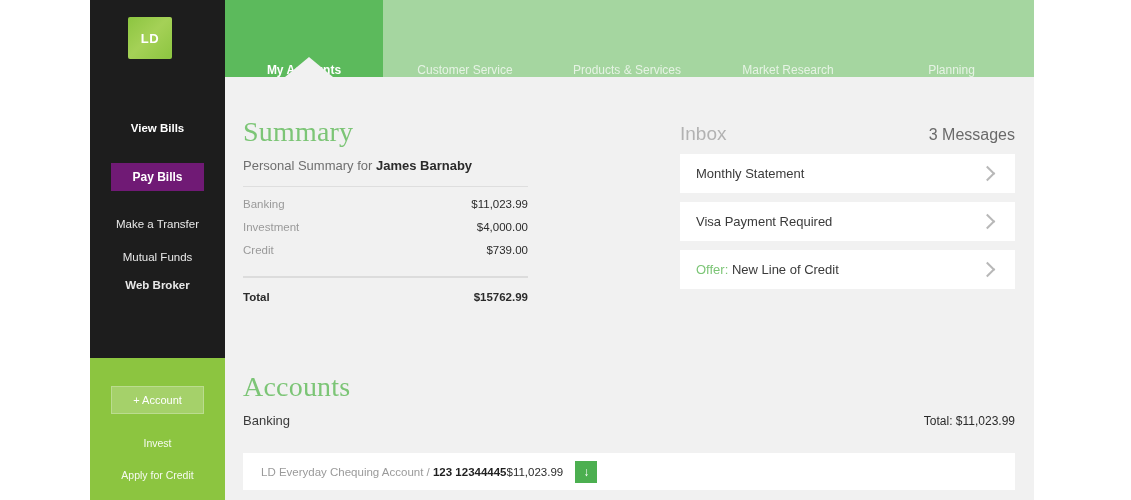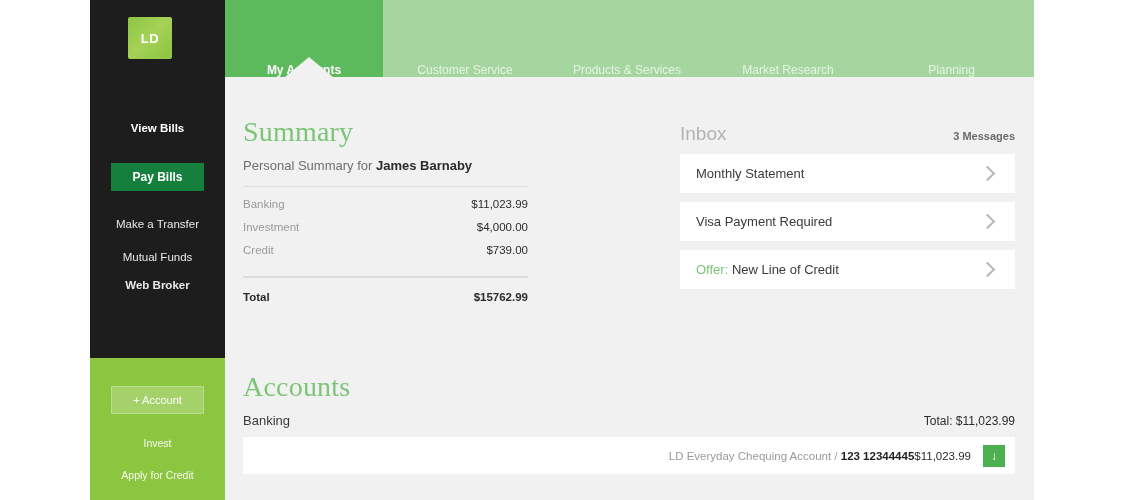--- a/index.html
+++ b/index.html
@@ -34,21 +34,21 @@
     position: absolute; left: 0; width: 135px;
     text-align: center;
     color: #ffffff; font-size: 11.5px;
     font-weight: bold;
   }
   .side-link.dim { color: #e8e8e8; font-weight: normal; }
   #s-viewbills { top: 122px; }
   #s-paybills {
     position: absolute; left: 21px; top: 163px;
     width: 93px; height: 28px;
-    background: #15803d;
+    background: #701a75;
     display: flex; align-items: center; justify-content: center;
     color: #ffffff; font-size: 12px; font-weight: bold;
   }
   #s-transfer { top: 218px; }
   #s-mutual   { top: 251px; }
   #s-broker   { top: 279px; font-weight: bold; }
 
   #sidebar-green {
     position: absolute; left: 0; top: 358px;
     width: 135px; height: 142px;
@@ -125,21 +125,21 @@
   .srow .lbl { color: #9a9a9a; }
   .srow .val { color: #2b2b2b; }
   .srule2 { height: 2px; background: #dcdcdc; margin-top: 20px; }
   #srow-total { margin-top: 13px; font-size: 11.5px; font-weight: bold; }
   #srow-total .lbl { color: #2b2b2b; }
 
   
   #inbox { position: absolute; left: 415px; top: 46px; width: 375px; padding-left: 40px; }
   #inbox-head { display: flex; justify-content: space-between; align-items: baseline; }
   #inbox-title { color: #b2b2b2; font-size: 19px; }
-  #inbox-count { color: #6a6a6a; font-size: 11px; font-weight: bold; }
+  #inbox-count { color: #6a6a6a; font-size: 16px; font-weight: normal; }
   .msg {
     margin-top: 9px; height: 39px; background: #ffffff;
     display: flex; align-items: center; padding: 0 16px;
     justify-content: space-between;
   }
   .msg-text { font-size: 13px; color: #3a3a3a; }
   .msg-text .offer { color: #7cc576; }
   .chev {
     width: 11px; height: 11px;
     border-right: 2px solid #b8b8b8;
@@ -150,22 +150,22 @@
 
   
   #accounts { position: absolute; left: 18px; top: 296px; width: 772px; }
   #acct-subrow {
     display: flex; justify-content: space-between; align-items: baseline;
     margin-top: 12px;
   }
   #acct-group { font-size: 13px; color: #3a3a3a; }
   #acct-total { font-size: 12px; font-weight: normal; color: #2b2b2b; }
   #acct-row {
-    margin-top: 9px; height: 37px; background: #ffffff;
-    display: flex; align-items: center; justify-content: flex-end;
+    margin-top: 25px; height: 37px; background: #ffffff;
+    display: flex; align-items: center; justify-content: flex-start;
     padding: 0 10px 0 18px;
   }
   #acct-name { font-size: 11.5px; color: #9a9a9a; }
   #acct-name b { color: #1f1f1f; }
   #acct-right { display: flex; align-items: center; gap: 12px; }
   #acct-amt { font-size: 11.5px; color: #2b2b2b; }
   #acct-icon {
     width: 22px; height: 22px; background: #4caf50;
     display: flex; align-items: center; justify-content: center;
     color: #ffffff; font-size: 12px; line-height: 1;

